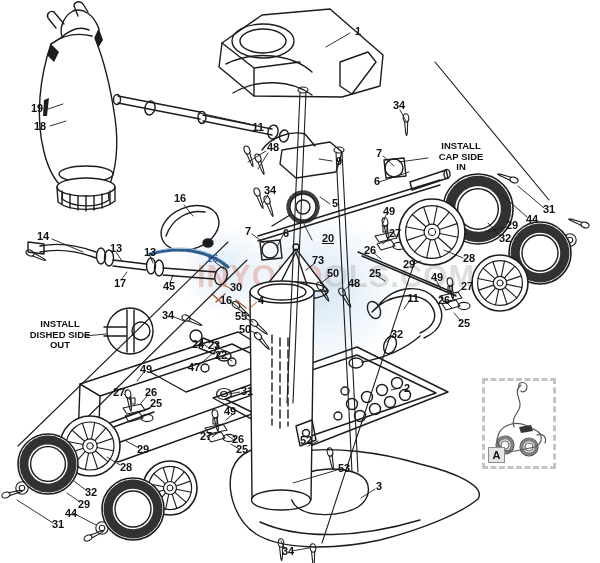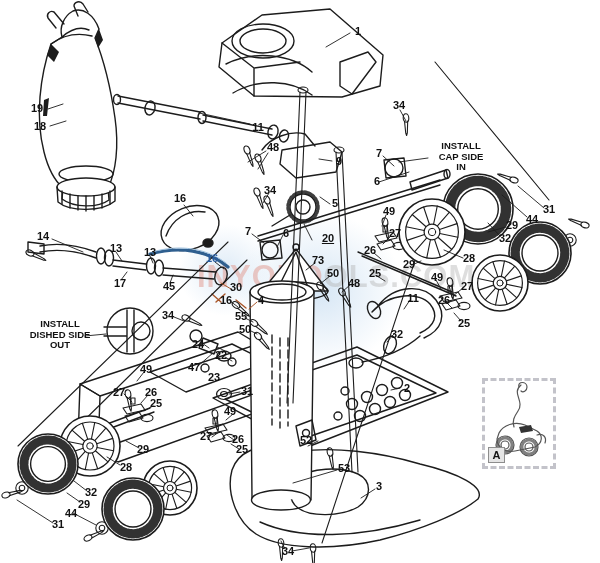--- a/index.html
+++ b/index.html
@@ -383,21 +383,21 @@
       <span class="callout" style="left: 120px; top: 283px;">17</span>
       <span class="callout" style="left: 169px; top: 286px;">45</span>
       <span class="callout" style="left: 212px; top: 258px; color: rgb(42, 93, 159);">16</span>
       <span class="callout" style="left: 236px; top: 287px;">30</span>
       <span class="callout" style="left: 226px; top: 300px;">16</span>
       <span class="callout" style="left: 261px; top: 300px;">4</span>
       <span class="callout" style="left: 241px; top: 316px;">55</span>
       <span class="callout" style="left: 245px; top: 329px;">50</span>
       <span class="callout" style="left: 168px; top: 315px;">34</span>
       <span class="callout" style="left: 198px; top: 344px;">24</span>
-      <span class="callout" style="left: 214px; top: 345px; margin-top: 32px;">23</span>
+      <span class="callout" style="left: 214px; top: 345px;">23</span>
       <span class="callout" style="left: 221px; top: 355px;">22</span>
       <span class="callout" style="left: 194px; top: 367px;">47</span>
       <span class="callout" style="left: 247px; top: 391px;">31</span>
       <span class="callout" style="left: 407px; top: 388px;">2</span>
       <span class="callout" style="left: 230px; top: 411px;">49</span>
       <span class="callout" style="left: 206px; top: 436px;">27</span>
       <span class="callout" style="left: 238px; top: 439px;">26</span>
       <span class="callout" style="left: 242px; top: 449px;">25</span>
       <span class="callout" style="left: 146px; top: 369px;">49</span>
       <span class="callout" style="left: 119px; top: 392px;">27</span>

